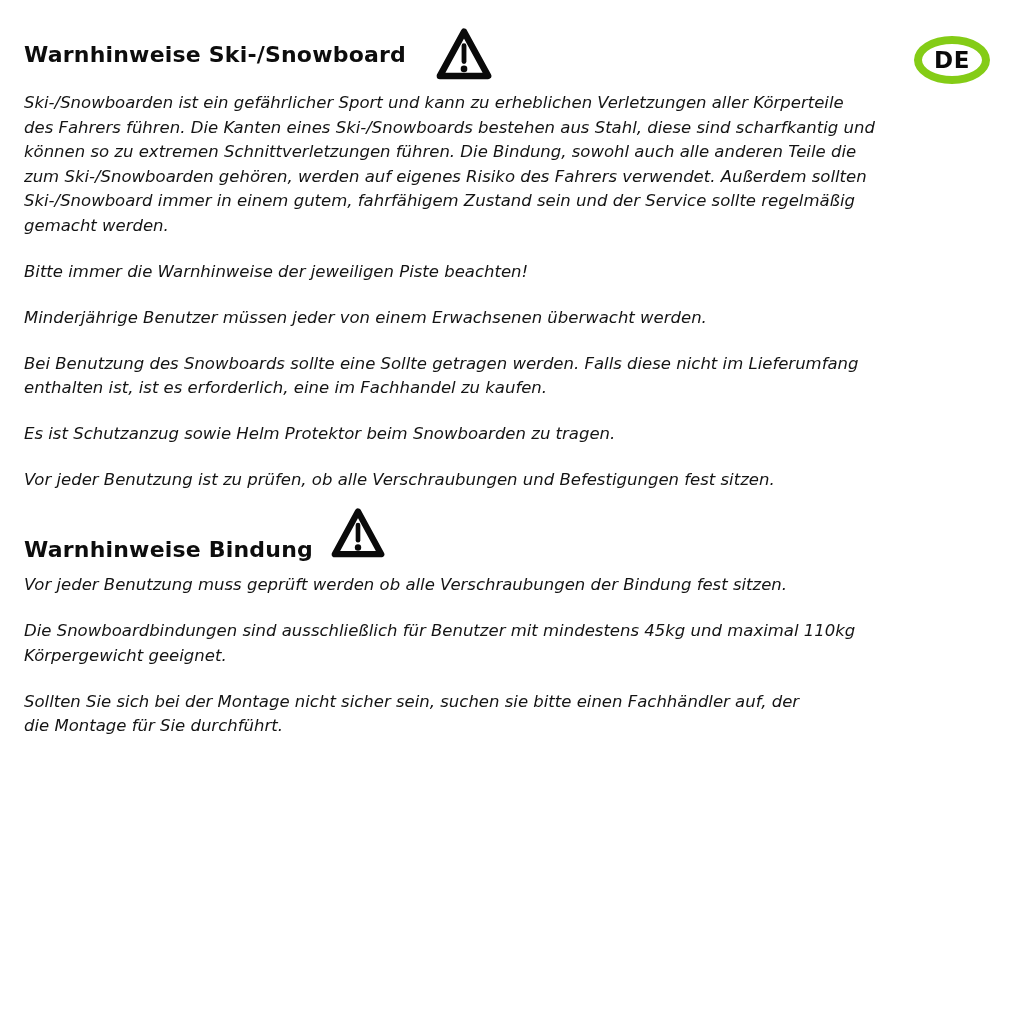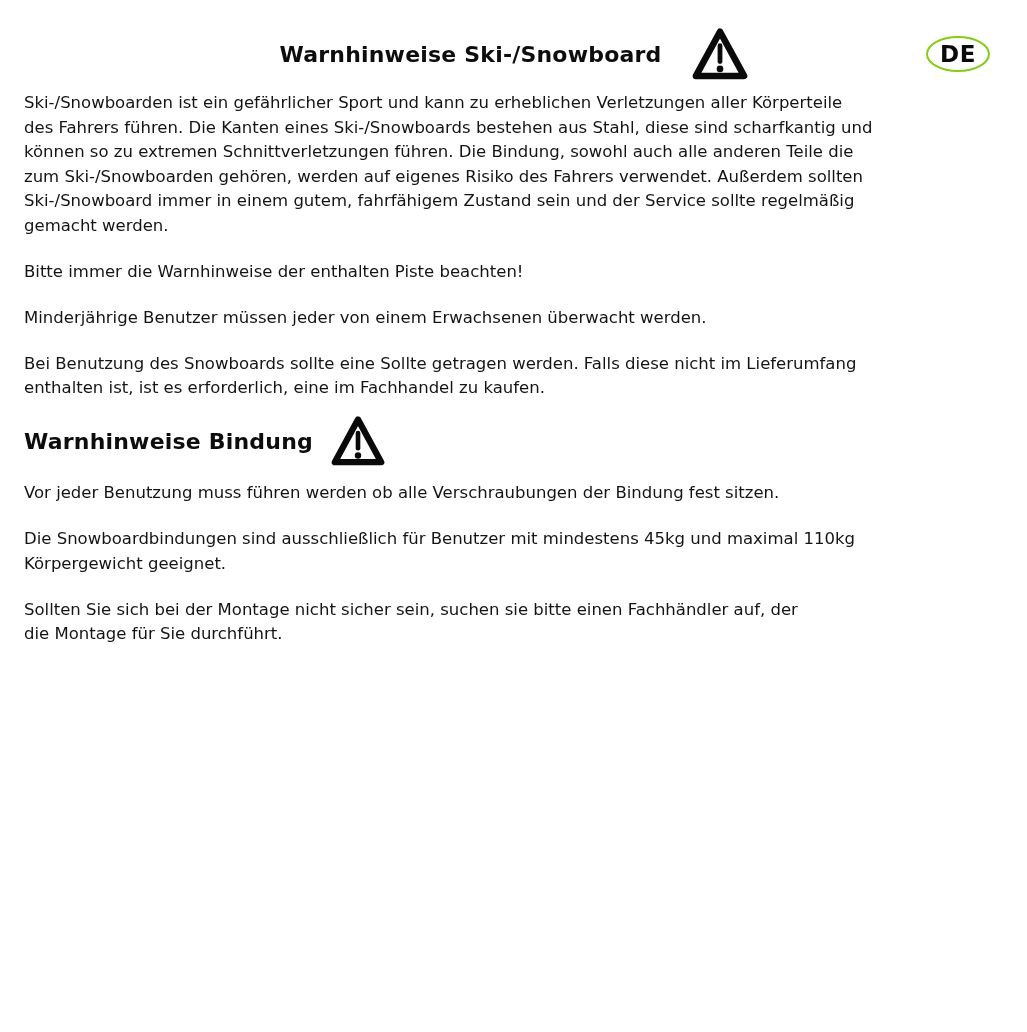--- a/index.html
+++ b/index.html
@@ -21,43 +21,43 @@
     box-sizing: border-box;
     width: 1027px;
     height: 1032px;
   }
   .lang-badge {
     position: absolute;
     top: 36px;
     right: 37px;
     width: 60px;
     height: 32px;
-    border: 2px solid #84cc16;
+    border: 8px solid #84cc16;
     border-radius: 50%;
     display: flex;
     align-items: center;
     justify-content: center;
     font-weight: bold;
     font-size: 23px;
     letter-spacing: 0.5px;
     color: #0a0a0a;
   }
   .heading-row {
     display: flex;
     align-items: center;
   }
   .heading-row.first {
     gap: 30px;
     margin-bottom: 9px;
-    justify-content: center;
   }
   .heading-row.second {
     gap: 18px;
     margin-top: -9px;
     margin-bottom: 11px;
+    align-items: flex-end;
   }
   h1 {
     margin: 0;
     font-size: 22px;
     font-weight: bold;
     color: #0d0d0d;
     letter-spacing: 0.2px;
     white-space: nowrap;
   }
   .warn-icon {
@@ -67,20 +67,21 @@
   .warn-icon svg {
     display: block;
   }
   .para {
     margin: 0 0 21.5px 0;
     font-size: 16.5px;
     line-height: 24.5px;
     white-space: pre-line;
     color: #141414;
     max-width: 985px;
+    font-style: italic;
   }
 </style>
 </head>
 <body>
 
 <div class="page">
 
   <div class="lang-badge">
     <span>DE</span>
   </div>
@@ -95,37 +96,39 @@
           <circle cx="32" cy="47.5" r="3.8" fill="#0a0a0a"></circle>
         </svg>
       </span>
     </div>
     <p class="para">Ski-/Snowboarden ist ein gefährlicher Sport und kann zu erheblichen Verletzungen aller Körperteile
 des Fahrers führen. Die Kanten eines Ski-/Snowboards bestehen aus Stahl, diese sind scharfkantig und
 können so zu extremen Schnittverletzungen führen. Die Bindung, sowohl auch alle anderen Teile die
 zum Ski-/Snowboarden gehören, werden auf eigenes Risiko des Fahrers verwendet. Außerdem sollten
 Ski-/Snowboard immer in einem gutem, fahrfähigem Zustand sein und der Service sollte regelmäßig
 gemacht werden.</p>
-    <p class="para">Bitte immer die Warnhinweise der enthalten Piste beachten!</p>
+    <p class="para">Bitte immer die Warnhinweise der jeweiligen Piste beachten!</p>
     <p class="para">Minderjährige Benutzer müssen jeder von einem Erwachsenen überwacht werden.</p>
     <p class="para">Bei Benutzung des Snowboards sollte eine Sollte getragen werden. Falls diese nicht im Lieferumfang
 enthalten ist, ist es erforderlich, eine im Fachhandel zu kaufen.</p>
+    <p class="para">Es ist Schutzanzug sowie Helm Protektor beim Snowboarden zu tragen.</p>
+    <p class="para">Vor jeder Benutzung ist zu prüfen, ob alle Verschraubungen und Befestigungen fest sitzen.</p>
   </section>
 
   <section>
     <div class="heading-row second">
       <h1>Warnhinweise Bindung</h1>
       <span class="warn-icon">
         <svg width="54" height="57" viewBox="0 0 64 62" xmlns="http://www.w3.org/2000/svg">
           <path d="M32 5 L59.5 55.5 L4.5 55.5 Z" fill="none" stroke="#0a0a0a" stroke-width="7.5" stroke-linejoin="round"></path>
           <path d="M32 21 L32 39" stroke="#0a0a0a" stroke-width="5.5" stroke-linecap="round"></path>
           <circle cx="32" cy="47.5" r="3.8" fill="#0a0a0a"></circle>
         </svg>
       </span>
     </div>
-    <p class="para">Vor jeder Benutzung muss führen werden ob alle Verschraubungen der Bindung fest sitzen.</p>
+    <p class="para">Vor jeder Benutzung muss geprüft werden ob alle Verschraubungen der Bindung fest sitzen.</p>
     <p class="para">Die Snowboardbindungen sind ausschließlich für Benutzer mit mindestens 45kg und maximal 110kg
 Körpergewicht geeignet.</p>
     <p class="para">Sollten Sie sich bei der Montage nicht sicher sein, suchen sie bitte einen Fachhändler auf, der
 die Montage für Sie durchführt.</p>
   </section>
 
 </div>
 
 </body></html>

